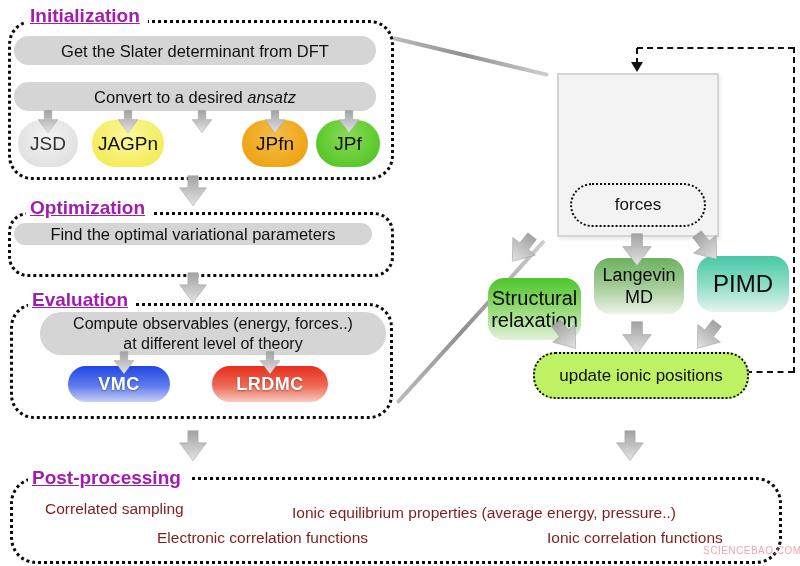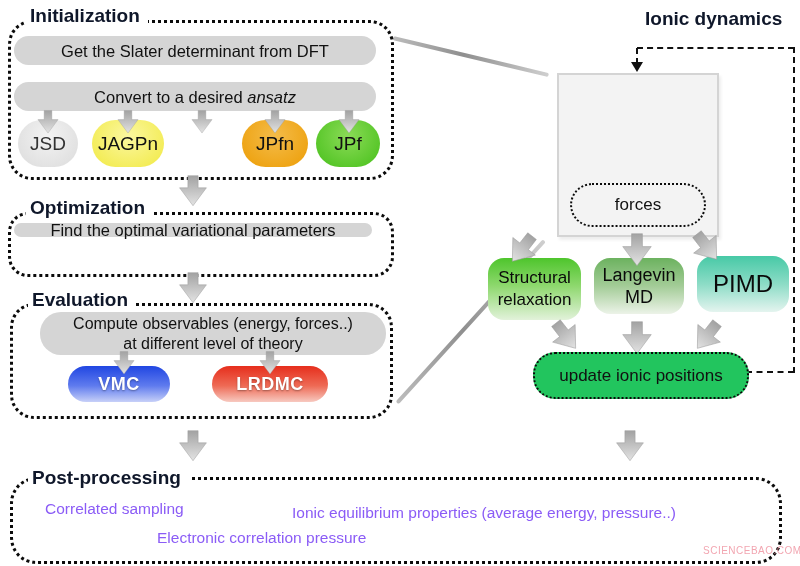--- a/index.html
+++ b/index.html
@@ -1,22 +1,22 @@
 <!DOCTYPE html>
 <html><head>
 <meta charset="utf-8">
 <style>
   html,body{margin:0;padding:0;background:#fff;}
   .canvas{position:relative;width:800px;height:566px;background:#ffffff;overflow:hidden;
           font-family:"Liberation Sans","DejaVu Sans",sans-serif;color:#111;}
 
   
   .dotted-box{position:absolute;border:3px dotted #0b0b0b;border-radius:24px;z-index:1;}
-  .sec-title{position:absolute;font-weight:bold;font-size:19px;line-height:20px;color:#0f172a;
-             background:#fff;padding:0 8px 0 4px;z-index:4;white-space:nowrap;}
+  .sec-title{position:absolute;font-weight:bold;font-size:19px;line-height:20px;color:#a21caf;
+             background:#fff;padding:0 8px 0 4px;z-index:4;white-space:nowrap;text-decoration:underline;}
 
   
   .bar{position:absolute;background:#d5d5d5;border-radius:16px;display:flex;flex-direction:column;
        align-items:center;justify-content:center;font-size:16.5px;color:#111;text-align:center;
        line-height:20px;z-index:2;}
   .bar em{font-style:italic;}
 
   
   .pill{position:absolute;top:120px;height:47px;border-radius:26px;display:flex;align-items:center;
         justify-content:center;font-size:19px;color:#111;z-index:2;}
@@ -33,39 +33,39 @@
   .p-vmc{background:linear-gradient(180deg,#2046e2 0%,#5f7bee 55%,#c7d0f8 100%);}
   .p-lrdmc{background:linear-gradient(180deg,#e62e1c 0%,#ee6a55 55%,#f7c9c0 100%);}
 
   
   .gray-box{position:absolute;left:557px;top:73px;width:158px;height:160px;background:#f3f3f3;
             border:2px solid #d4d4d4;box-shadow:2px 3px 3px rgba(0,0,0,.07);z-index:1;}
   .oval-dotted{position:absolute;border:2.5px dotted #0b0b0b;border-radius:22px;display:flex;
                align-items:center;justify-content:center;font-size:17px;color:#111;z-index:3;}
   .mbox{position:absolute;border-radius:16px;display:flex;align-items:center;justify-content:center;
         text-align:center;color:#0a0a0a;z-index:2;line-height:22px;}
-  .m-structural{background:linear-gradient(180deg,#4ec52c 0%,#8ed86e 45%,#e2f2da 100%);font-size:17px;}
+  .m-structural{background:linear-gradient(180deg,#4ec52c 0%,#8ed86e 45%,#e2f2da 100%);font-size:20px;margin-top:20px;}
   .m-langevin{background:linear-gradient(180deg,#6cb25f 0%,#a3cc97 50%,#ecf3e8 100%);font-size:18px;}
   .m-pimd{background:linear-gradient(180deg,#47c9a6 0%,#8cdcc6 50%,#e4f4ef 100%);font-size:24px;}
 
   
   .dash-h{position:absolute;border-top:2.2px dashed #111;z-index:1;}
   .dash-v{position:absolute;border-left:2.2px dashed #111;z-index:1;}
   .dash-head{position:absolute;width:0;height:0;border-left:6px solid transparent;
              border-right:6px solid transparent;border-top:10px solid #111;z-index:1;}
 
   
   .diag{position:absolute;height:3.5px;border-radius:2px;z-index:0;
         background:linear-gradient(90deg,#bcbcbc,#8f8f8f 45%,#cfcfcf);transform-origin:left center;}
 
   
   .arr{position:absolute;overflow:visible;z-index:3;}
 
   
-  .pp-item{position:absolute;font-size:15.5px;color:#8b5cf6;white-space:nowrap;z-index:2;}
+  .pp-item{position:absolute;font-size:15.5px;color:#7f1d1d;white-space:nowrap;z-index:2;}
 
   .watermark{position:absolute;left:703px;top:545px;font-size:10px;letter-spacing:.5px;
              color:#ef8f9d;opacity:.8;z-index:5;white-space:nowrap;}
 </style>
 </head>
 <body>
 
 <div class="canvas">
 
   <svg width="0" height="0" style="position:absolute" aria-hidden="true">
@@ -116,21 +116,21 @@
   <svg class="arr" style="left:337px;top:107px" width="24" height="30">
       <use href="#blockArrow"></use>
     </svg>
 
   <svg class="arr" style="left:168px;top:175px" width="50" height="32">
       <use href="#blockArrow"></use>
     </svg>
 
   <div class="dotted-box" style="left:8px;top:212px;width:380px;height:59px;border-radius:20px;"></div>
   <div class="sec-title" style="left:26px;top:198px;">Optimization</div>
-  <div class="bar" style="left:14px;top:223px;width:358px;height:14px;">
+  <div class="bar" style="left:14px;top:223px;width:358px;height:22px;">
     <span>Find the optimal variational parameters</span>
   </div>
 
   <svg class="arr" style="left:168px;top:272px" width="50" height="32">
       <use href="#blockArrow"></use>
     </svg>
 
   <div class="dotted-box" style="left:10px;top:303px;width:377px;height:110px;"></div>
   <div class="sec-title" style="left:28px;top:290px;">Evaluation</div>
   <div class="bar" style="left:40px;top:312px;width:346px;height:43px;border-radius:21px;font-size:16px;">
@@ -148,21 +148,20 @@
   <div class="mpill p-vmc" style="left:68px;width:102px;">VMC</div>
   <div class="mpill p-lrdmc" style="left:212px;width:116px;">LRDMC</div>
 
   <svg class="arr" style="left:168px;top:430px" width="50" height="32">
       <use href="#blockArrow"></use>
     </svg>
   <svg class="arr" style="left:605px;top:430px" width="50" height="32">
       <use href="#blockArrow"></use>
     </svg>
 
-  <div class="sec-title" style="left:645px;top:9px;padding:0;">Ionic dynamics</div>
 
   <div class="dash-h" style="left:637px;top:47px;width:157px;"></div>
   <div class="dash-v" style="left:793px;top:47px;height:326px;"></div>
   <div class="dash-h" style="left:746px;top:371px;width:48px;"></div>
   <div class="dash-v" style="left:636px;top:48px;height:16px;"></div>
   <div class="dash-head" style="left:631px;top:62px;"></div>
 
   <div class="gray-box"></div>
 
   <div class="oval-dotted" style="left:570px;top:183px;width:132px;height:40px;">
@@ -186,26 +185,27 @@
   <svg class="arr" style="left:549px;top:318px;transform:rotate(-38deg)" width="34" height="36">
       <use href="#blockArrow"></use>
     </svg>
   <svg class="arr" style="left:620px;top:320px" width="34" height="36">
       <use href="#blockArrow"></use>
     </svg>
   <svg class="arr" style="left:690px;top:318px;transform:rotate(38deg)" width="34" height="36">
       <use href="#blockArrow"></use>
     </svg>
 
-  <div class="oval-dotted" style="left:533px;top:352px;width:212px;height:43px;z-index:4;background:#22c55e;justify-content:center;">
+  <div class="oval-dotted" style="left:533px;top:352px;width:212px;height:43px;z-index:4;background:#bef264;justify-content:center;">
     <span>update ionic positions</span>
   </div>
 
   <div class="dotted-box" style="left:10px;top:477px;width:766px;height:81px;border-radius:26px;"></div>
   <div class="sec-title" style="left:28px;top:468px;">Post-processing</div>
 
   <div class="pp-item" style="left:45px;top:500px;">Correlated sampling</div>
   <div class="pp-item" style="left:292px;top:504px;">Ionic equilibrium properties (average energy, pressure..)</div>
-  <div class="pp-item" style="left:157px;top:529px;">Electronic correlation pressure</div>
+  <div class="pp-item" style="left:157px;top:529px;">Electronic correlation functions</div>
+  <div class="pp-item" style="left:547px;top:529px;">Ionic correlation functions</div>
 
   <div class="watermark">SCIENCEBAO.COM</div>
 
 </div>
 
 </body></html>

